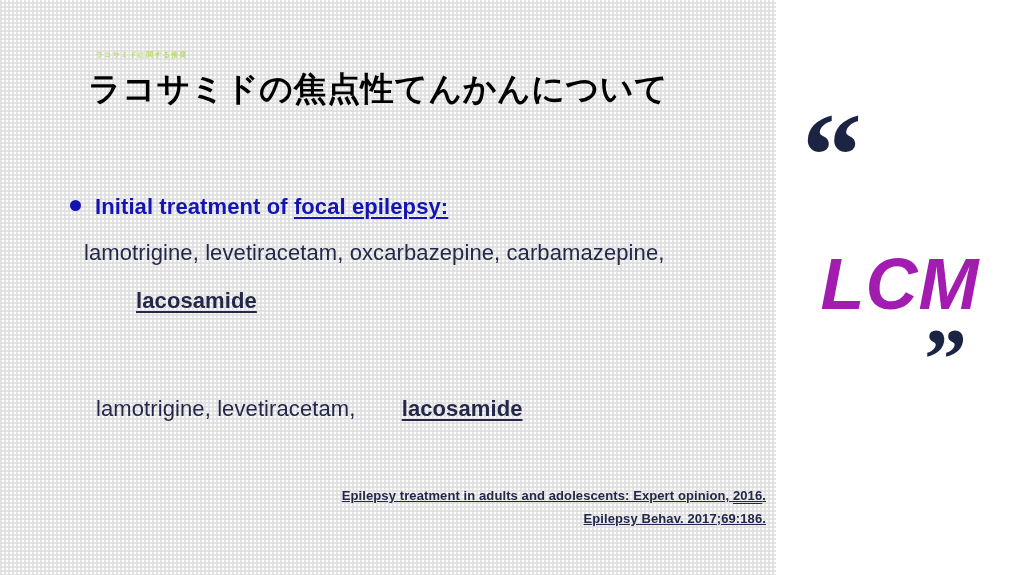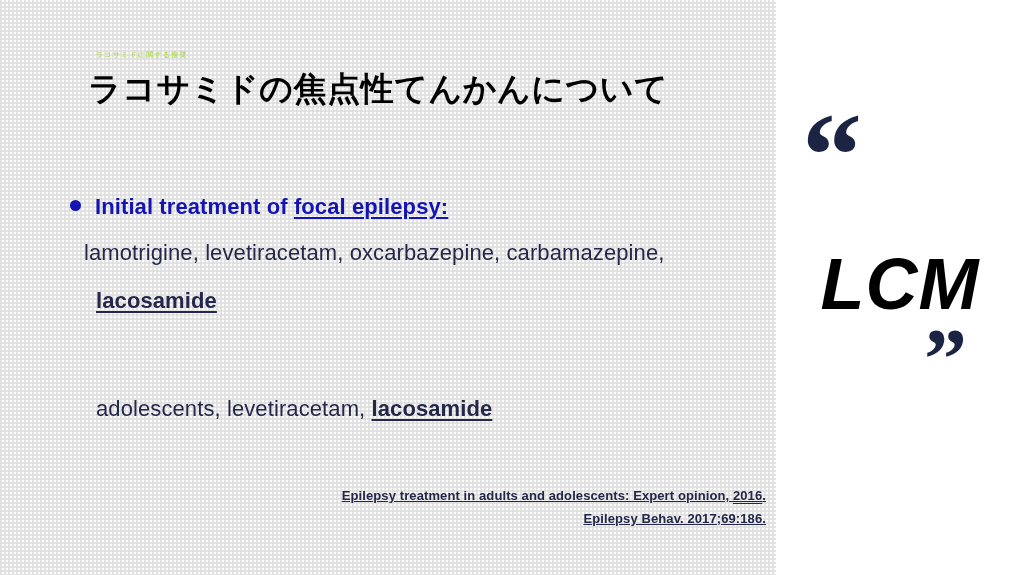--- a/index.html
+++ b/index.html
@@ -120,20 +120,21 @@
   }
   #body-1a { left: 84px; top: 240px; }
   #body-1b { left: 96px; top: 288px; }
   #body-2a { left: 96px; top: 396px; }
 
   .drug-strong {
     font-weight: bold;
     text-decoration: underline;
     text-underline-offset: 3px;
     color: #232749;
+    margin-left: 40px;
   }
 
   
   .citation {
     position: absolute;
     right: 258px;
     top: 484px;
     text-align: right;
     color: #232749;
     font-size: 13px;
@@ -173,21 +174,21 @@
   }
   #lcm-word {
     position: absolute;
     left: 0;
     top: 248px;
     width: 248px;
     text-align: center;
     font-size: 72px;
     font-weight: bold;
     font-style: italic;
-    color: #000000;
+    color: #a21caf;
     letter-spacing: 1px;
     line-height: 1;
   }
 </style>
 </head>
 <body>
 
 <div id="slide">
 
   <div id="left-panel"></div>
@@ -207,21 +208,21 @@
 
     <div class="body-line" id="body-1a">
       <span>lamotrigine, levetiracetam, oxcarbazepine, carbamazepine,</span>
     </div>
 
     <div class="body-line" id="body-1b">
       <span class="drug-strong">lacosamide</span>
     </div>
 
 
-    <div class="body-line" id="body-2a"><span>adolescents, levetiracetam, </span><span class="drug-strong">lacosamide</span></div>
+    <div class="body-line" id="body-2a"><span>lamotrigine, levetiracetam, </span><span class="drug-strong">lacosamide</span></div>
 
     <div class="citation">
       <span class="line"><span>Epilepsy treatment  in adults and adolescents: Expert opinion, </span><span class="u">2016</span><span>.</span></span>
       <span class="line">Epilepsy Behav. 2017;69:186.</span>
     </div>
 
   </div>
 
   <div id="right-panel">
     <span class="quote-mark" id="quote-open">“</span>

